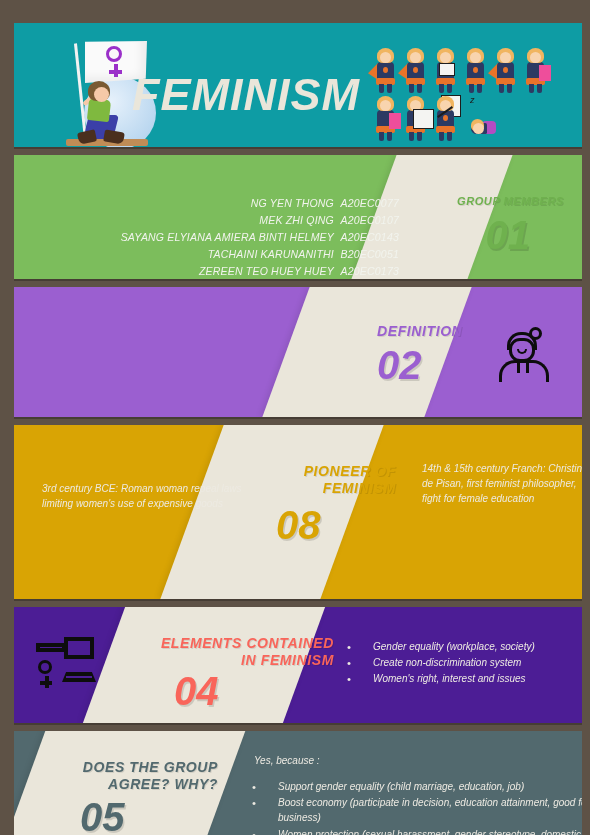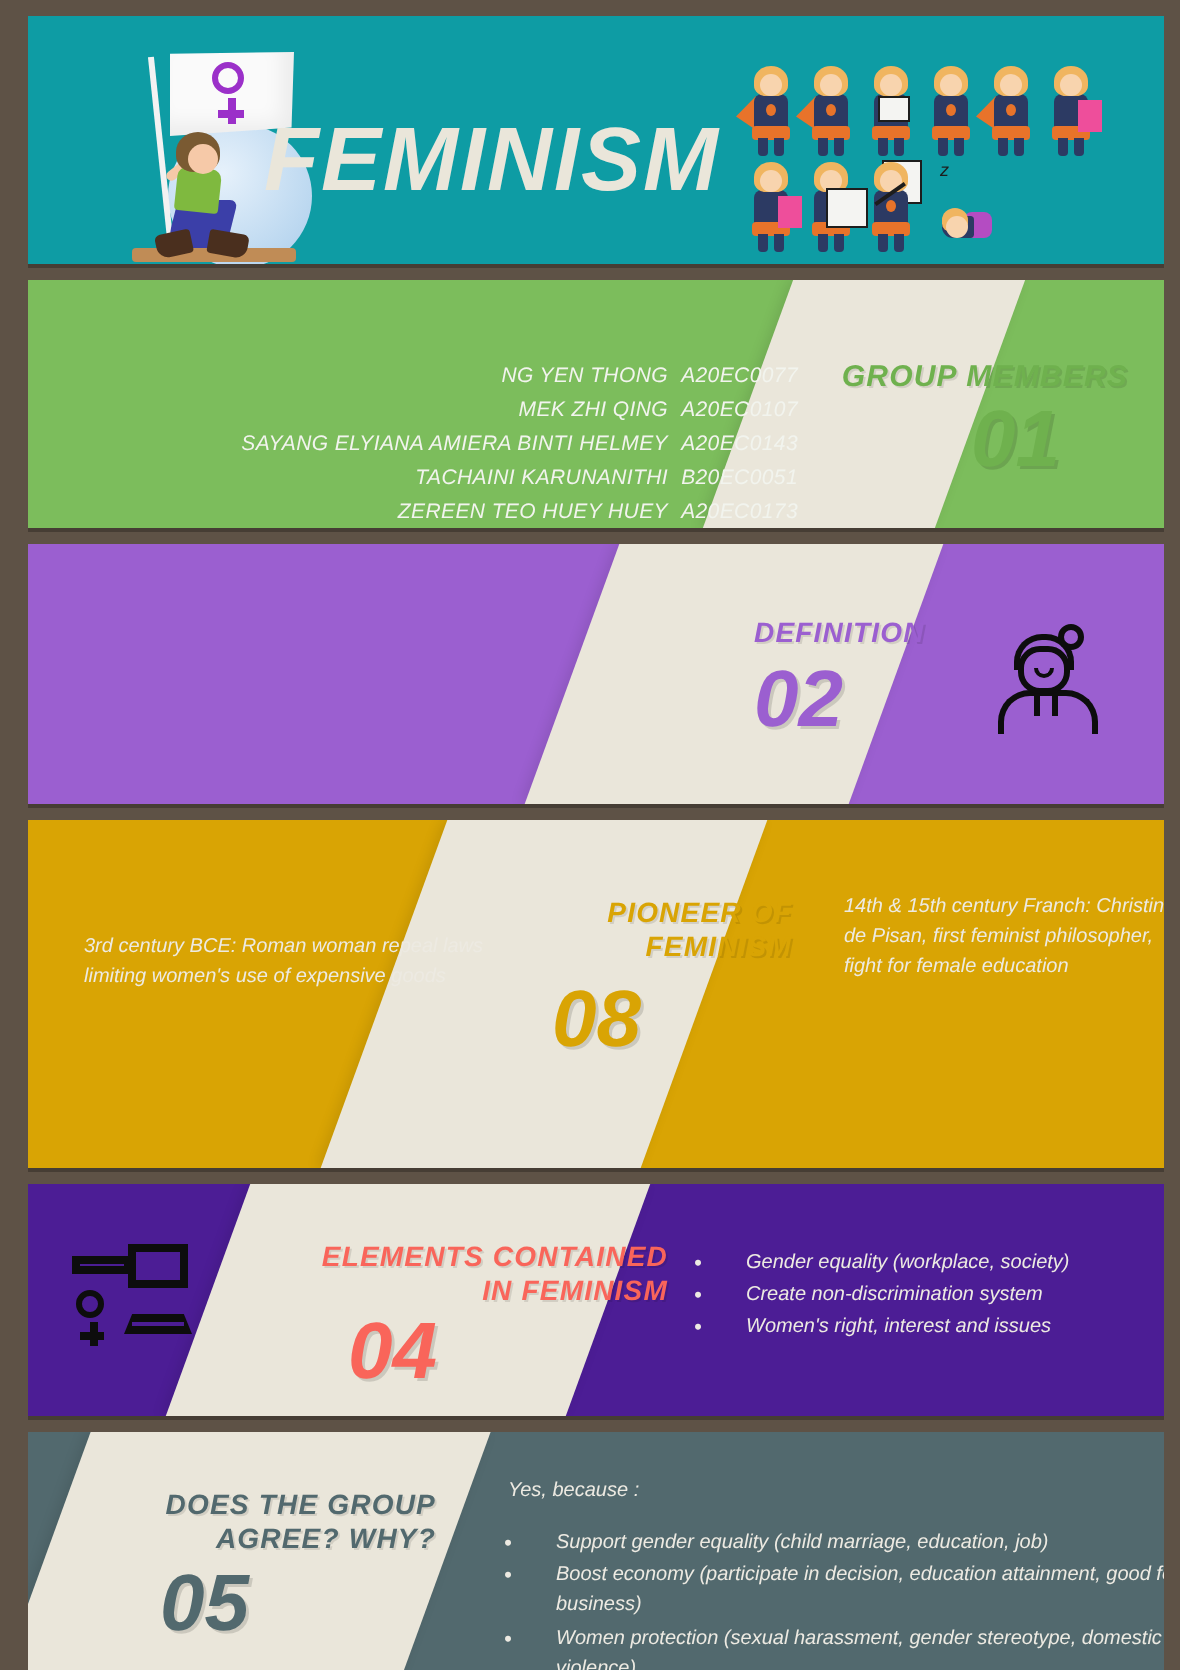--- a/index.html
+++ b/index.html
@@ -3,21 +3,21 @@
 <meta charset="utf-8">
 <style>
   * { margin:0; padding:0; box-sizing:border-box; }
   html,body { width:590px; height:835px; }
   body {
     background:#5E5246;
     font-family:"Liberation Sans", sans-serif;
     overflow:hidden;
     position:relative;
   }
-  .poster { position:absolute; inset:0; padding:8px 8px 8px 14px; }
+  .poster { position:absolute; inset:0; padding:23px 8px 8px 14px; }
 
   .band {
     position:relative;
     width:100%;
     overflow:hidden;
     box-shadow:0 2px 0 rgba(0,0,0,.25);
   }
   .band + .band { margin-top:8px; }
 
   
@@ -121,21 +121,21 @@
   .body-txt.list { list-style:none; }
   .body-txt.list li { position:relative; padding-left:34px; margin-bottom:1px; }
   .body-txt.list li:before {
     content:"\2022"; position:absolute; left:8px; top:0;
     font-size:11px;
   }
 
   
   .s1 { height:124px; background:#7CBD5C; }
   .s1 .slab { left:360px; width:116px; transform:skewX(-20deg); }
-  .s1 .label { right:18px; top:40px; font-size:15px; color:#6FB14E; text-align:right; }
+  .s1 .label { right:18px; top:40px; font-size:11px; color:#6FB14E; text-align:right; }
   .s1 .num   { right:52px; top:58px; color:#6FB14E; }
   .names { position:absolute; z-index:3; left:20px; top:40px; width:300px;
            text-align:right; font-style:italic; font-size:10.5px;
            line-height:1.62; color:#F2F4EE; letter-spacing:.2px; }
   .ids   { position:absolute; z-index:3; left:275px; top:40px; width:110px;
            text-align:right; font-style:italic; font-size:10.5px;
            line-height:1.62; color:#F2F4EE; letter-spacing:.2px; }
 
   
   .s2 { height:130px; background:#9B5FD0; }

